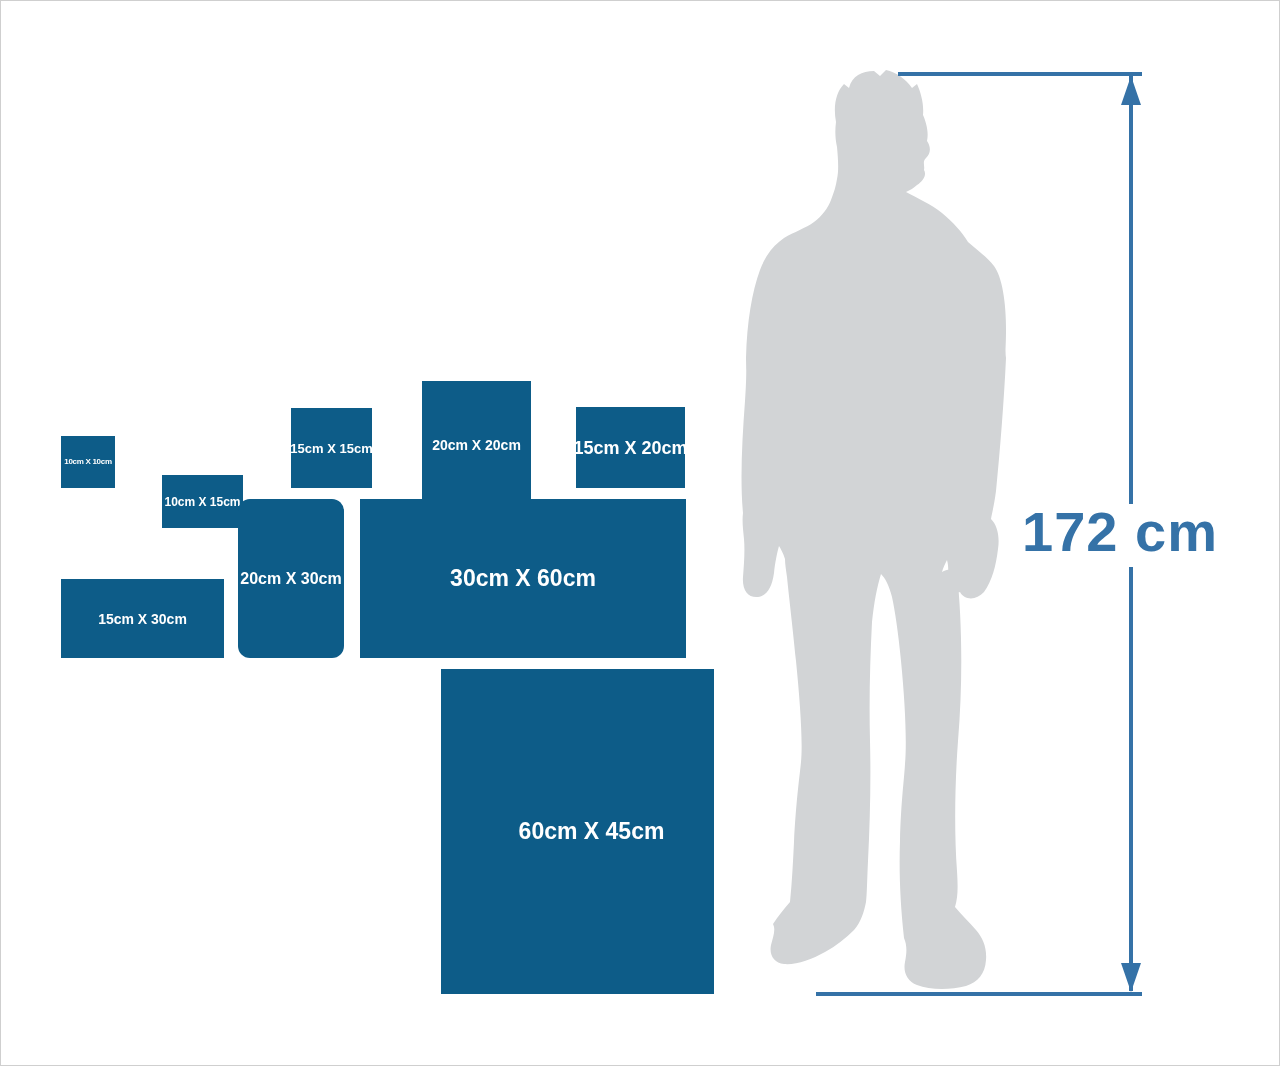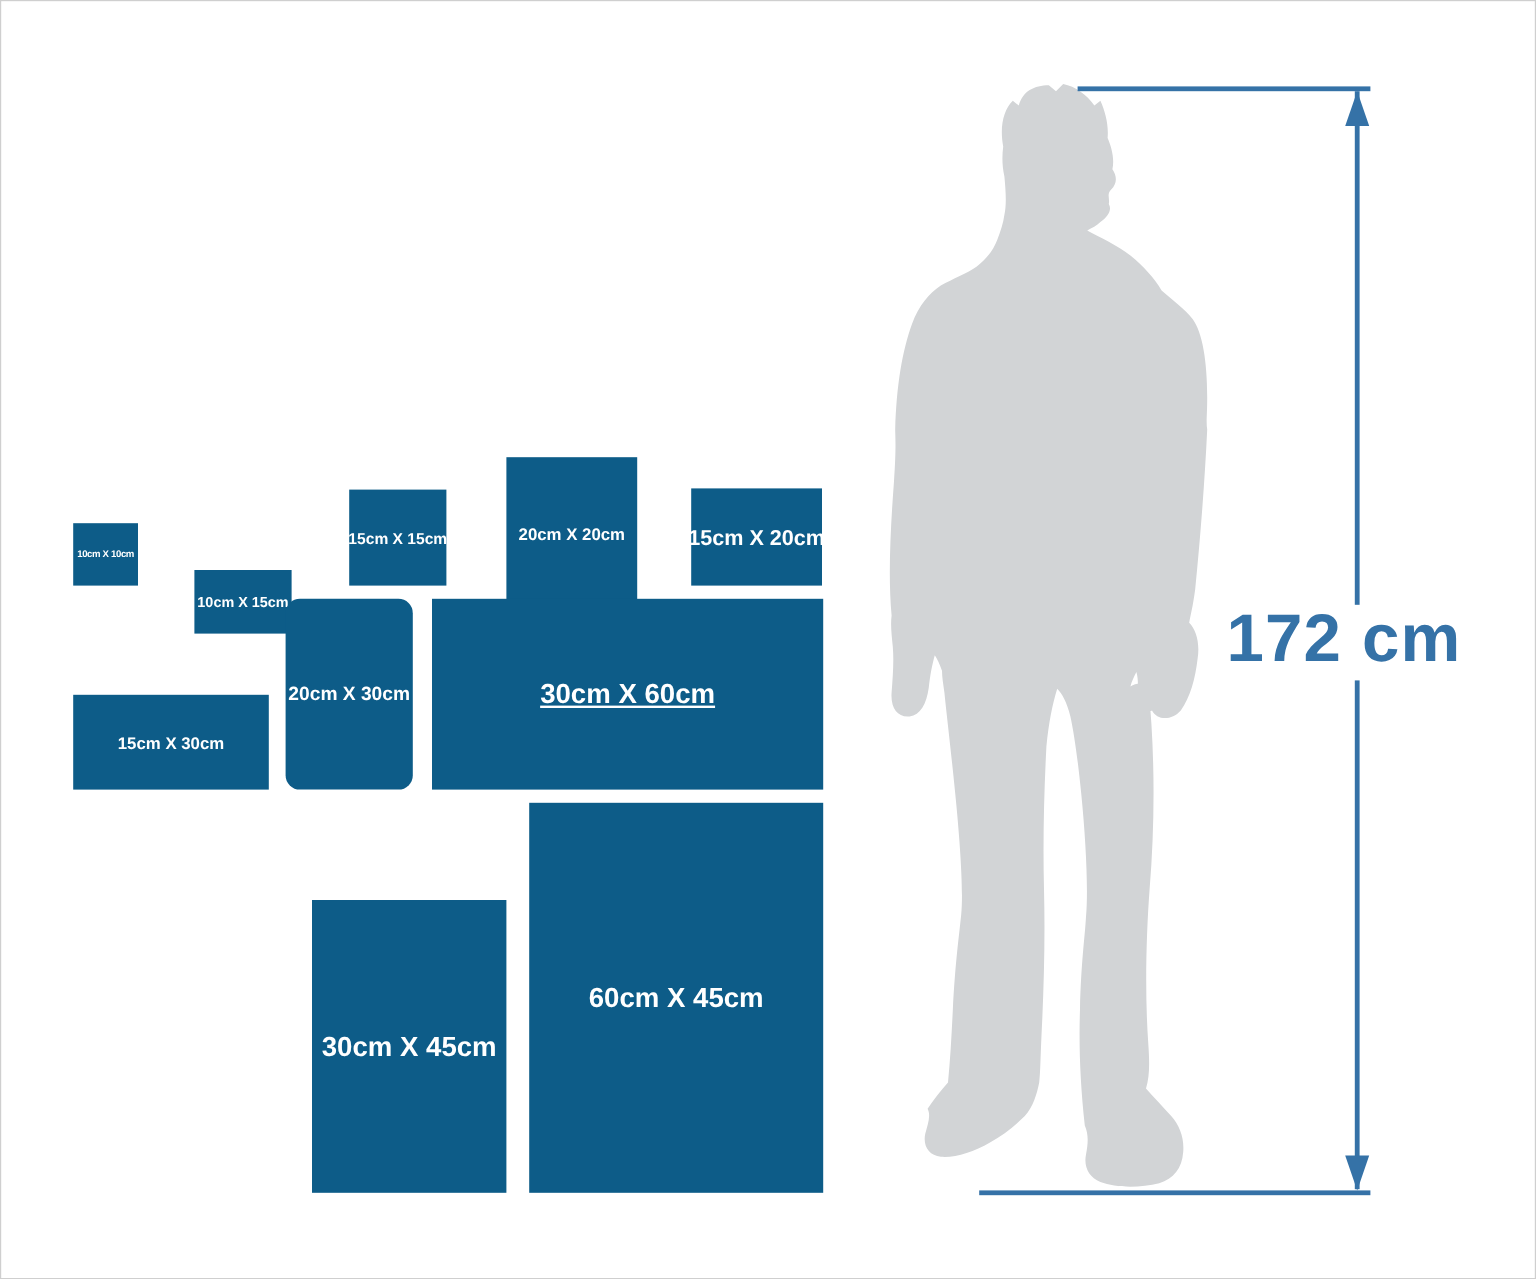--- a/index.html
+++ b/index.html
@@ -136,20 +136,19 @@
   </svg>
 
   <div class="size-box" style="left:60px; top:435px; width:54px; height:52px; font-size:8px; letter-spacing:-0.3px;text-align:right;">10cm X 10cm</div>
   <div class="size-box" style="left:161px; top:434px; width:81px; height:53px; font-size:12px;margin-top:40px;">10cm X 15cm</div>
   <div class="size-box" style="left:290px; top:407px; width:81px; height:80px; font-size:13px;">15cm X 15cm</div>
   <div class="size-box" style="left:421px; top:380px; width:109px; height:127px; font-size:14px;">20cm X 20cm</div>
   <div class="size-box" style="left:575px; top:406px; width:109px; height:81px; font-size:18px;">15cm X 20cm</div>
 
   <div class="size-box" style="left:60px; top:578px; width:163px; height:79px; font-size:14px;">15cm X 30cm</div>
   <div class="size-box" style="left:237px; top:498px; width:106px; height:159px; font-size:16px;border-radius:12px;">20cm X 30cm</div>
-  <div class="size-box" style="left:359px; top:498px; width:326px; height:159px; font-size:23px;text-decoration:underline;">30cm X 60cm</div>
+  <div class="size-box" style="left:359px; top:498px; width:326px; height:159px; font-size:23px;">30cm X 60cm</div>
 
-  <div class="size-box" style="left:259px; top:749px; width:162px; height:244px; font-size:23px;">30cm X 45cm</div>
-  <div class="size-box" style="left:440px; top:668px; width:245px; height:325px; font-size:23px;">60cm X 45cm</div>
+  <div class="size-box" style="left:440px; top:668px; width:245px; height:325px; font-size:23px;padding-left:28px;">60cm X 45cm</div>
 
   <div id="height-label">172 cm</div>
 
 </div>
 
 </body></html>

